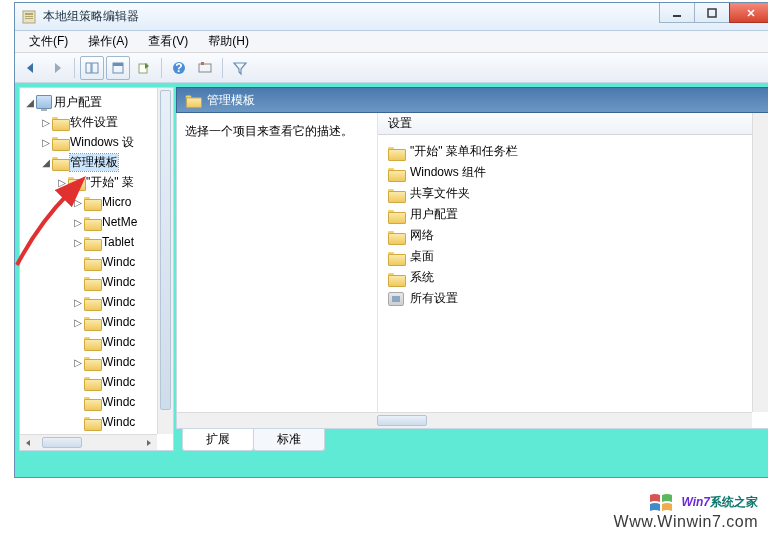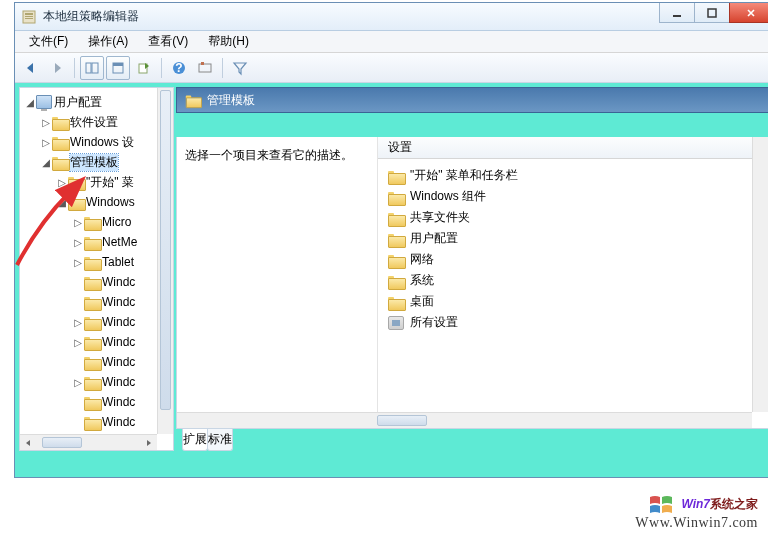--- a/index.html
+++ b/index.html
@@ -52,45 +52,45 @@
 .folder { width:16px; height:14px; display:inline-block; position:relative; }
 .folder::before { content:""; position:absolute; left:0; top:2px; width:6px; height:3px; background:#f3d26b; border-radius:1px 1px 0 0; }
 .folder::after { content:""; position:absolute; left:0; top:4px; width:16px; height:10px; background:linear-gradient(#fbe9a8,#f0c95e); border:1px solid #d1a93e; border-radius:1px; }
 .comp-icon { width:16px; height:14px; display:inline-block; background:linear-gradient(#cfe3f7,#9cc0e4); border:1px solid #6a8fb5; border-radius:1px; position:relative; }
 .comp-icon::after { content:""; position:absolute; left:4px; bottom:-3px; width:6px; height:2px; background:#b0b0b0; }
 
 
 .rightpane { flex:1; margin:2px 4px 2px 2px; display:flex; flex-direction:column; }
 .folder-header { height:26px; background:linear-gradient(#4a79ad,#6b97c4); color:#fff; display:flex; align-items:center; padding:0 8px; gap:6px; border:1px solid #3b6494; }
 .folder-header .folder { transform:scale(0.9); }
-.content-area { flex:1; border:1px solid #c9d6e4; border-top:none; background:#fff; position:relative; overflow:hidden;margin-top:24px; }
+.content-area { flex:1; border:1px solid #c9d6e4; border-top:none; background:#fff; position:relative; overflow:hidden; }
 .split-content { position:absolute; left:0; top:0; right:16px; bottom:16px; display:flex; }
 .desc-col { width:200px; padding:10px 8px; }
 .list-col { flex:1; border-left:1px solid #e4e4e4; position:relative; }
 .list-header { height:22px; border-bottom:1px solid #d6d6d6; display:flex; align-items:center; padding-left:10px; background:linear-gradient(#fcfdfe,#eef3f8); }
 .list-body { padding:6px 0; }
 .list-row { display:flex; align-items:center; height:21px; padding-left:10px; gap:6px; }
 .settings-icon { width:16px; height:14px; display:inline-block; background:linear-gradient(#e8e8e8,#cfcfcf); border:1px solid #a8a8a8; border-radius:2px; position:relative; }
 .settings-icon::after { content:""; position:absolute; left:3px; top:3px; width:8px; height:6px; background:#8aa7c4; }
 
 .right-vscroll { position:absolute; right:0; top:0; width:16px; bottom:16px; background:#f0f0f0; border-left:1px solid #dcdcdc; }
 .right-hscroll { position:absolute; left:0; bottom:0; right:16px; height:16px; background:#f0f0f0; border-top:1px solid #dcdcdc; }
 .right-hscroll .thumb { position:absolute; top:2px; bottom:2px; left:200px; width:50px; background:linear-gradient(#e8eff7,#cfdceb); border:1px solid #b4c5d7; border-radius:2px; }
 
 
 .tabs { height:22px; display:flex; align-items:flex-start; padding-left:6px; }
-.tab { padding:2px 0; border:1px solid #c9d6e4; border-top:none; background:#f4f7fb; margin-right:-1px; border-radius:0 0 3px 3px; }
+.tab { padding:2px 23px; border:1px solid #c9d6e4; border-top:none; background:#f4f7fb; margin-right:-1px; border-radius:0 0 3px 3px; }
 .tab.active { background:#fff; }
 
 
 .watermark { position:absolute; right:10px; bottom:6px; text-align:right; pointer-events:none; }
 .watermark .logo { font-weight:bold; font-size:16px; }
 .watermark .w7 { color:#6d28d9; font-style:italic; font-family: "Arial"; }
-.watermark .cn { color:#7f1d1d; }
-.watermark .url { font-size:14px; color:#3a3a3a; font-family:Liberation Serif, serif; letter-spacing:0.5px; }
+.watermark .cn { color:#0f766e; }
+.watermark .url { font-size:16px; color:#3a3a3a; font-family:Liberation Sans, sans-serif; letter-spacing:0.5px; }
 
 
 .red-arrow { position:absolute; left:-6px; top:150px; pointer-events:none; }
 
 </style>
 </head>
 <body>
 
 <div class="outer">
 
@@ -203,25 +203,20 @@
         <div class="tree-row indent1 selected">
             <span class="expander">◢</span>
             <span class="folder"></span>
             <span class="tree-label">管理模板</span>
           </div>
         <div class="tree-row indent2">
             <span class="expander">▷</span>
             <span class="folder"></span>
             <span class="tree-label">"开始" 菜</span>
           </div>
-        <div class="tree-row indent2">
-            <span class="expander">◢</span>
-            <span class="folder"></span>
-            <span class="tree-label">Windows</span>
-          </div>
         <div class="tree-row indent3">
             <span class="expander">▷</span>
             <span class="folder"></span>
             <span class="tree-label">Micro</span>
           </div>
         <div class="tree-row indent3">
             <span class="expander">▷</span>
             <span class="folder"></span>
             <span class="tree-label">NetMe</span>
           </div>
@@ -324,25 +319,25 @@
               <div class="list-row">
                   <span class="folder"></span>
                   <span>用户配置</span>
                 </div>
               <div class="list-row">
                   <span class="folder"></span>
                   <span>网络</span>
                 </div>
               <div class="list-row">
                   <span class="folder"></span>
+                  <span>桌面</span>
+                </div>
+              <div class="list-row">
+                  <span class="folder"></span>
                   <span>系统</span>
-                </div>
-              <div class="list-row">
-                  <span class="folder"></span>
-                  <span>桌面</span>
                 </div>
               <div class="list-row">
                   <span class="settings-icon"></span>
                   <span>所有设置</span>
                 </div>
             </div>
           </div>
         </div>
         <div class="right-vscroll"></div>
         <div class="right-hscroll">

